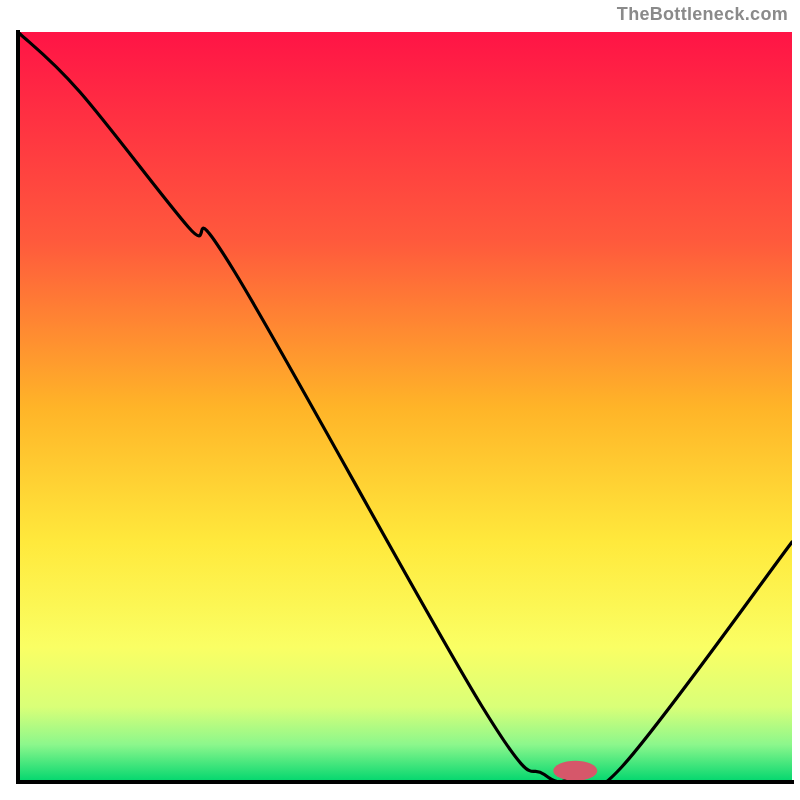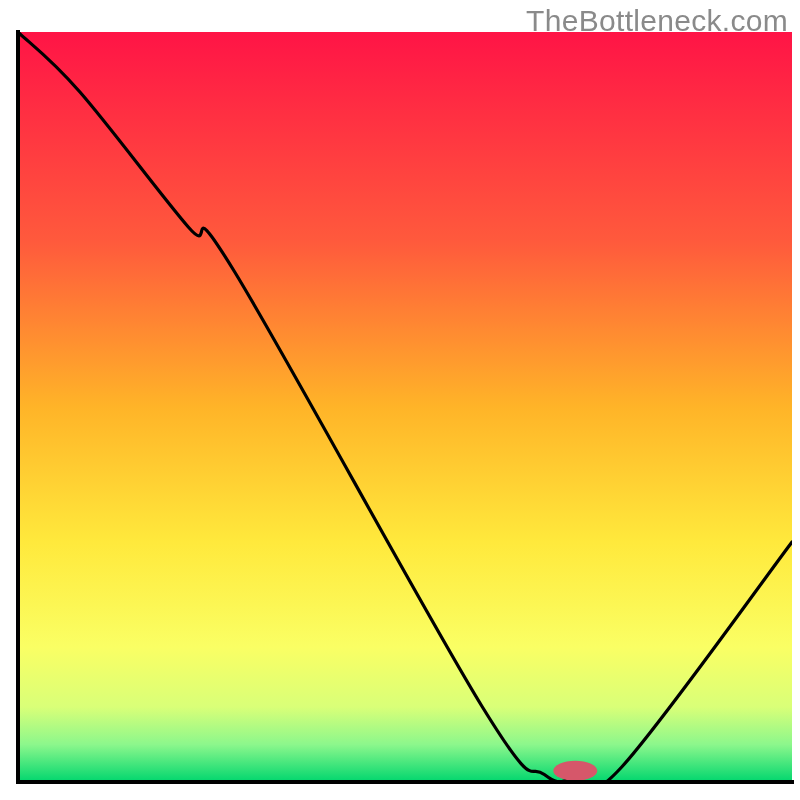--- a/index.html
+++ b/index.html
@@ -13,22 +13,22 @@
   .frame {
     position: relative;
     width: 800px;
     height: 800px;
   }
   .watermark {
     position: absolute;
     top: 4px;
     right: 12px;
     font-family: Arial, Helvetica, sans-serif;
-    font-size: 30px;
-    font-weight: 400;
+    font-size: 18px;
+    font-weight: 700;
     color: #8a8a8a;
     letter-spacing: 0.3px;
     pointer-events: none;
   }
   svg {
     display: block;
   }
 </style>
 </head>
 <body>

